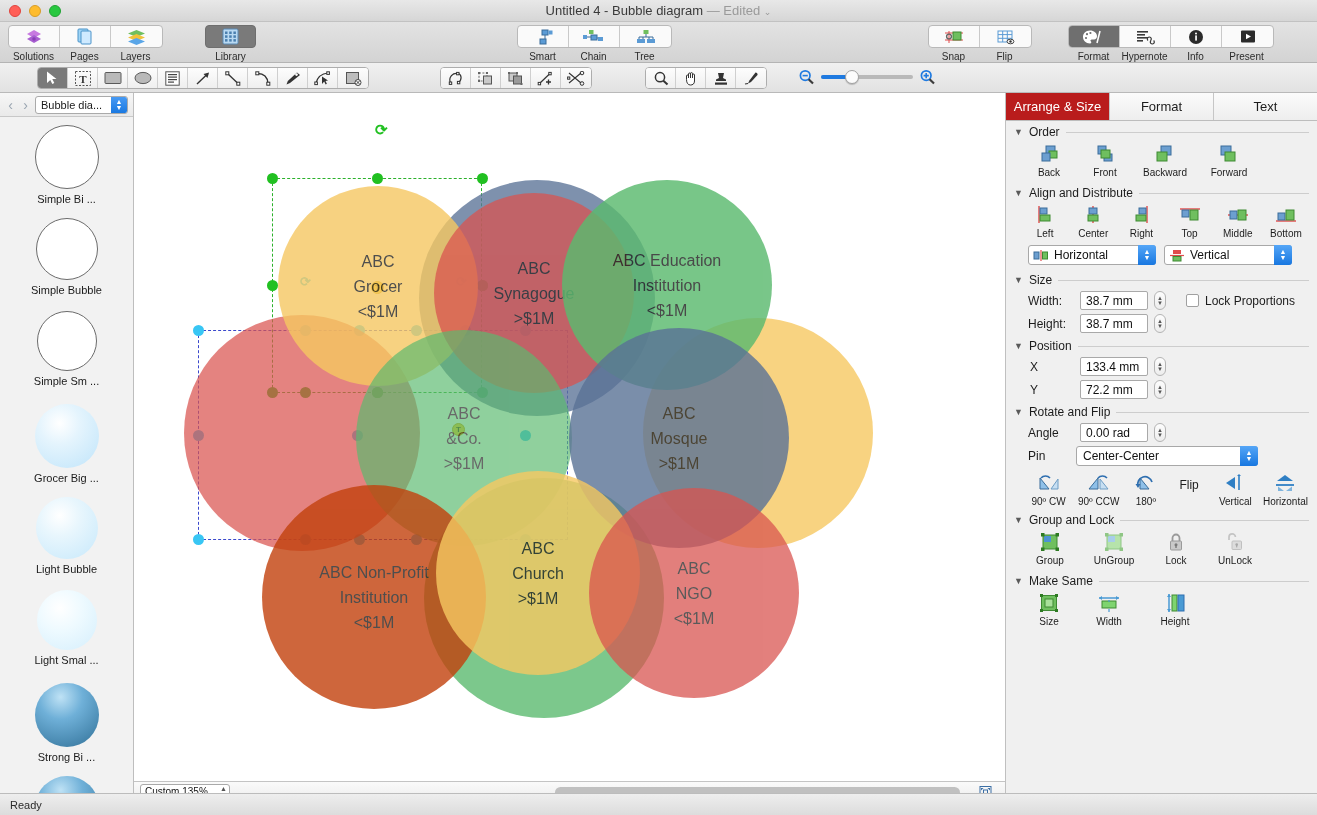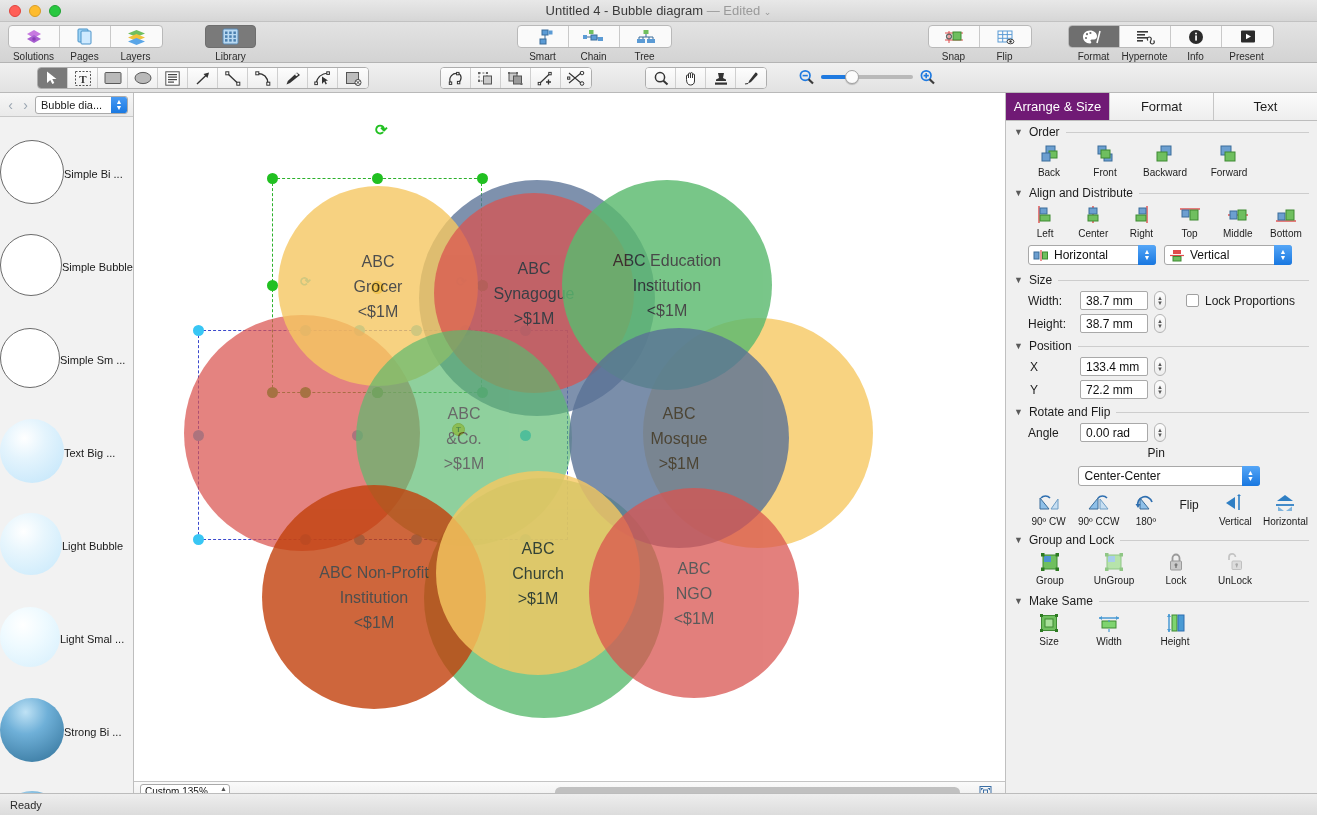--- a/index.html
+++ b/index.html
@@ -84,21 +84,21 @@
     display: flex; align-items: center; font-size: 11px; color: #1a1a1a; padding-left: 5px;
     position: relative; overflow: hidden;
   }
   .lib-select .stepper {
     position: absolute; right: 0; top: -1px; width: 16px; height: 18px;
     background: linear-gradient(#4a9cf5,#1877e0); border-radius: 0 3px 3px 0;
     display:flex; flex-direction: column; align-items:center; justify-content:center;
     color: #fff; font-size: 7px; line-height: 6px;
   }
   .lib-list { padding-top: 8px; }
-  .lib-item { height: 93px; display: flex; flex-direction: row; align-items: center; }
+  .lib-item { height: 93px; display: flex; flex-direction: column; align-items: center; }
   .lib-shape { width: 64px; height: 64px; border-radius: 50%; }
   .lib-cap { font-size: 11px; color: #1a1a1a; margin-top: 4px; }
 
   
   .canvas-area {
     position: absolute; left: 134px; top: 93px; width: 871px; height: 688px;
     background: #ffffff; overflow: hidden;
   }
   .bubble {
     position: absolute; border-radius: 50%;
@@ -128,21 +128,21 @@
   .rpanel {
     position: absolute; left: 1005px; top: 93px; width: 312px; height: 700px;
     background: #f0f0f0; border-left: 1px solid #c0c0c0; overflow: hidden;
   }
   .rtabs { display: flex; height: 28px; border-bottom: 1px solid #bdbdbd; }
   .rtab {
     flex: 1; display: flex; align-items: center; justify-content: center;
     font-size: 13px; color: #1c1c1c; background: linear-gradient(#fbfbfb,#eeeeee);
     border-right: 1px solid #c6c6c6;
   }
-  .rtab.active { background: #701a75; color: #fff; }
+  .rtab.active { background: #b91c1c; color: #fff; }
   .rtab:last-child { border-right: none; }
 
   .sec-head { display: flex; align-items: center; gap: 6px; padding: 4px 8px 2px 8px; }
   .tri { color: #5a5a5a; font-size: 9px; }
   .sec-title { font-size: 12px; color: #1c1c1c; white-space: nowrap; }
   .sec-line { flex: 1; height: 1px; background: #cdcdcd; }
 
   .icon-row { display: flex; padding: 2px 8px 4px 8px; }
   .icon-cell {
     display: flex; flex-direction: column; align-items: center; justify-content: flex-start;
@@ -582,21 +582,21 @@
         <div class="lib-item">
           <div class="lib-shape" style="background: rgb(255, 255, 255); border: 1.5px solid rgb(107, 107, 107); width: 62px; height: 62px;"></div>
           <div class="lib-cap">Simple Bubble</div>
         </div>
         <div class="lib-item">
           <div class="lib-shape" style="background: rgb(255, 255, 255); border: 1.5px solid rgb(107, 107, 107); width: 60px; height: 60px;"></div>
           <div class="lib-cap">Simple Sm ...</div>
         </div>
         <div class="lib-item">
           <div class="lib-shape" style="background: radial-gradient(circle at 38% 30%, rgb(255, 255, 255) 0%, rgb(228, 244, 253) 35%, rgb(191, 228, 250) 100%); width: 64px; height: 64px;"></div>
-          <div class="lib-cap">Text Big ...</div>
+          <div class="lib-cap">Grocer Big ...</div>
         </div>
         <div class="lib-item">
           <div class="lib-shape" style="background: radial-gradient(circle at 38% 30%, rgb(255, 255, 255) 0%, rgb(232, 246, 253) 35%, rgb(198, 232, 251) 100%); width: 62px; height: 62px;"></div>
           <div class="lib-cap">Light Bubble</div>
         </div>
         <div class="lib-item">
           <div class="lib-shape" style="background: radial-gradient(circle at 38% 30%, rgb(255, 255, 255) 0%, rgb(238, 250, 255) 40%, rgb(212, 238, 252) 100%); width: 60px; height: 60px;"></div>
           <div class="lib-cap">Light Smal ...</div>
         </div>
         <div class="lib-item">
@@ -928,21 +928,21 @@
       <span class="sec-line"></span>
     </div>
     <div class="field-row" style="padding-left:22px;">
       <span class="field-lbl" style="width:46px;">Angle</span>
       <div class="txtfield" style="width:68px;">0.00 rad</div>
       <div class="spin">
           <span>▲</span>
           <span>▼</span>
         </div>
     </div>
-    <div class="field-row" style="padding-left:22px;flex-direction:column;">
+    <div class="field-row" style="padding-left:22px;">
       <span class="field-lbl" style="width:42px;">Pin</span>
       <div class="popup" style="width:182px;">
         <span style="margin-left:2px;">Center-Center</span>
         <div class="stp">
             <span>▲</span>
             <span>▼</span>
           </div>
       </div>
     </div>
     <div style="display:flex; padding:4px 6px 2px 18px; align-items:flex-start;">

